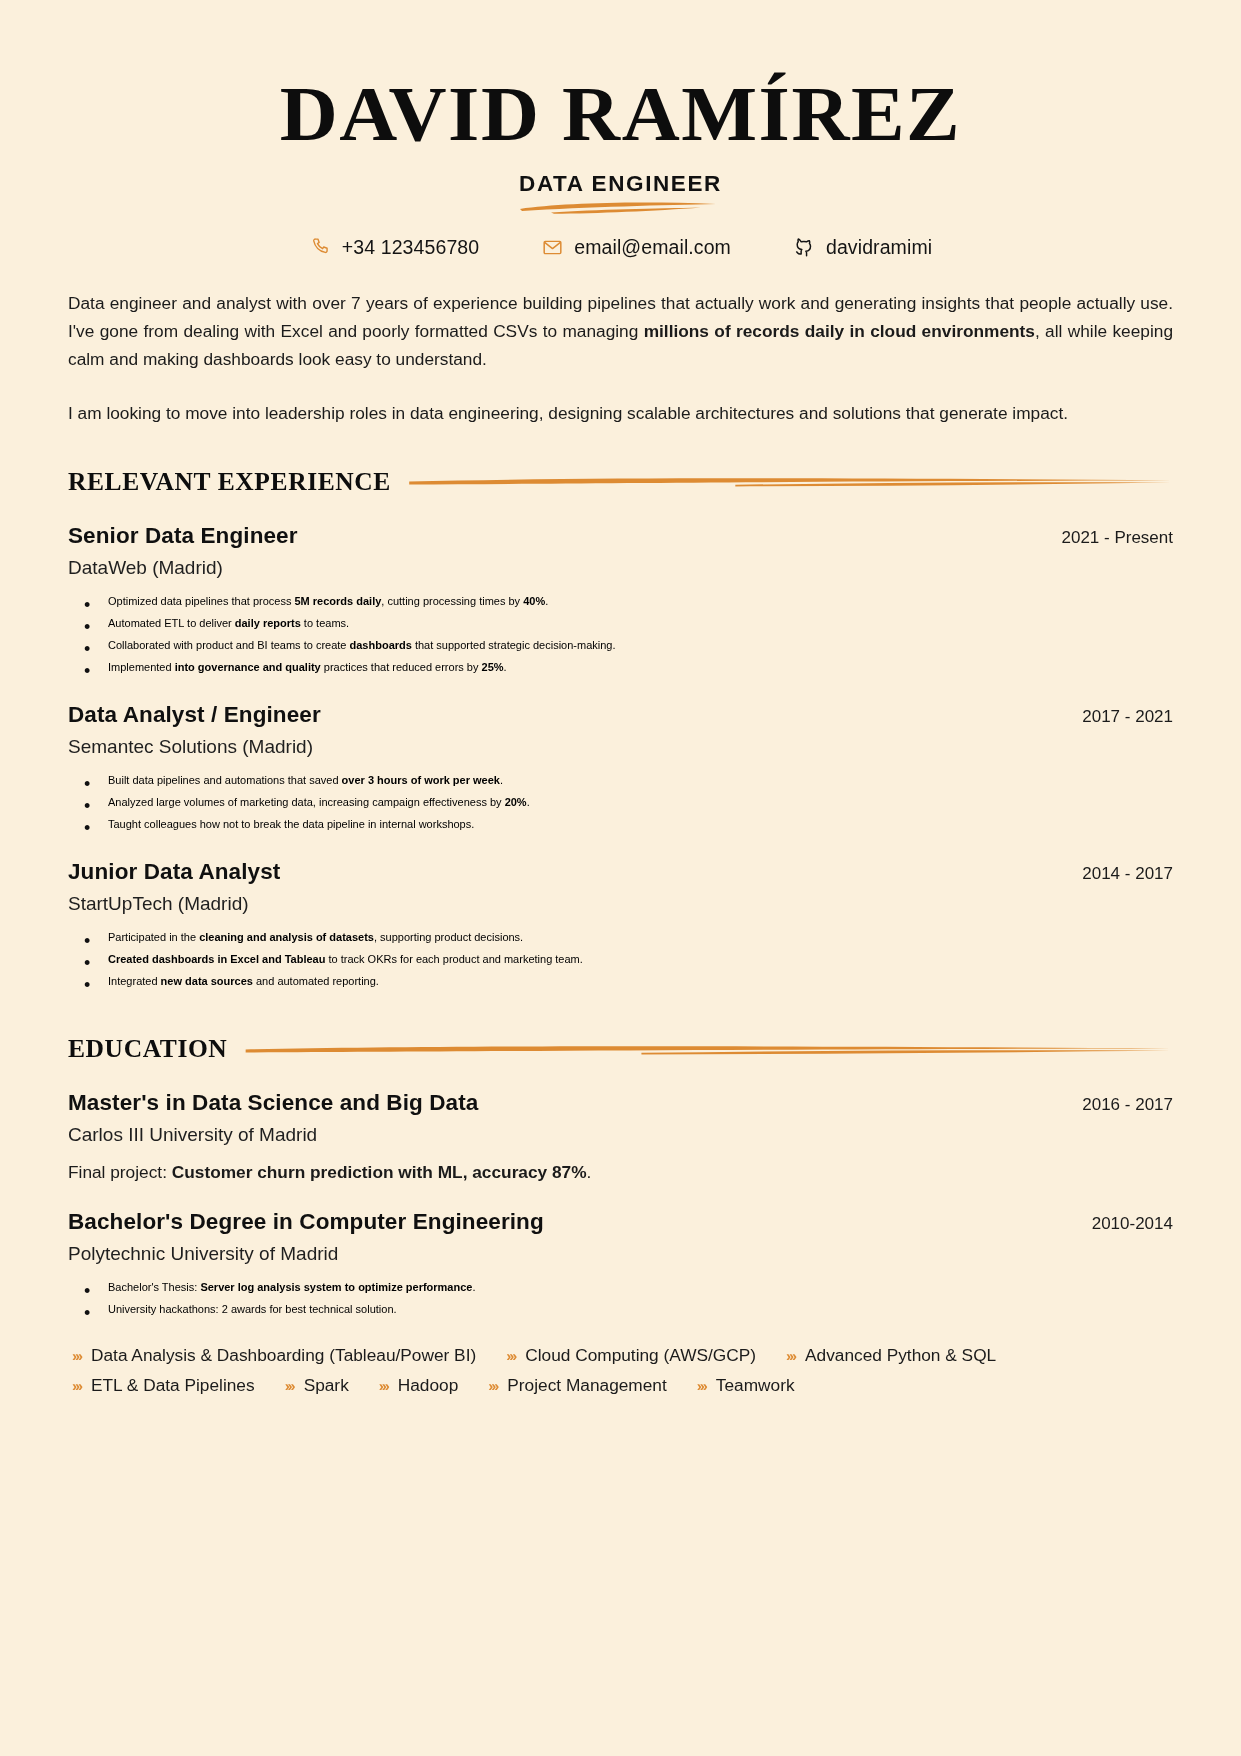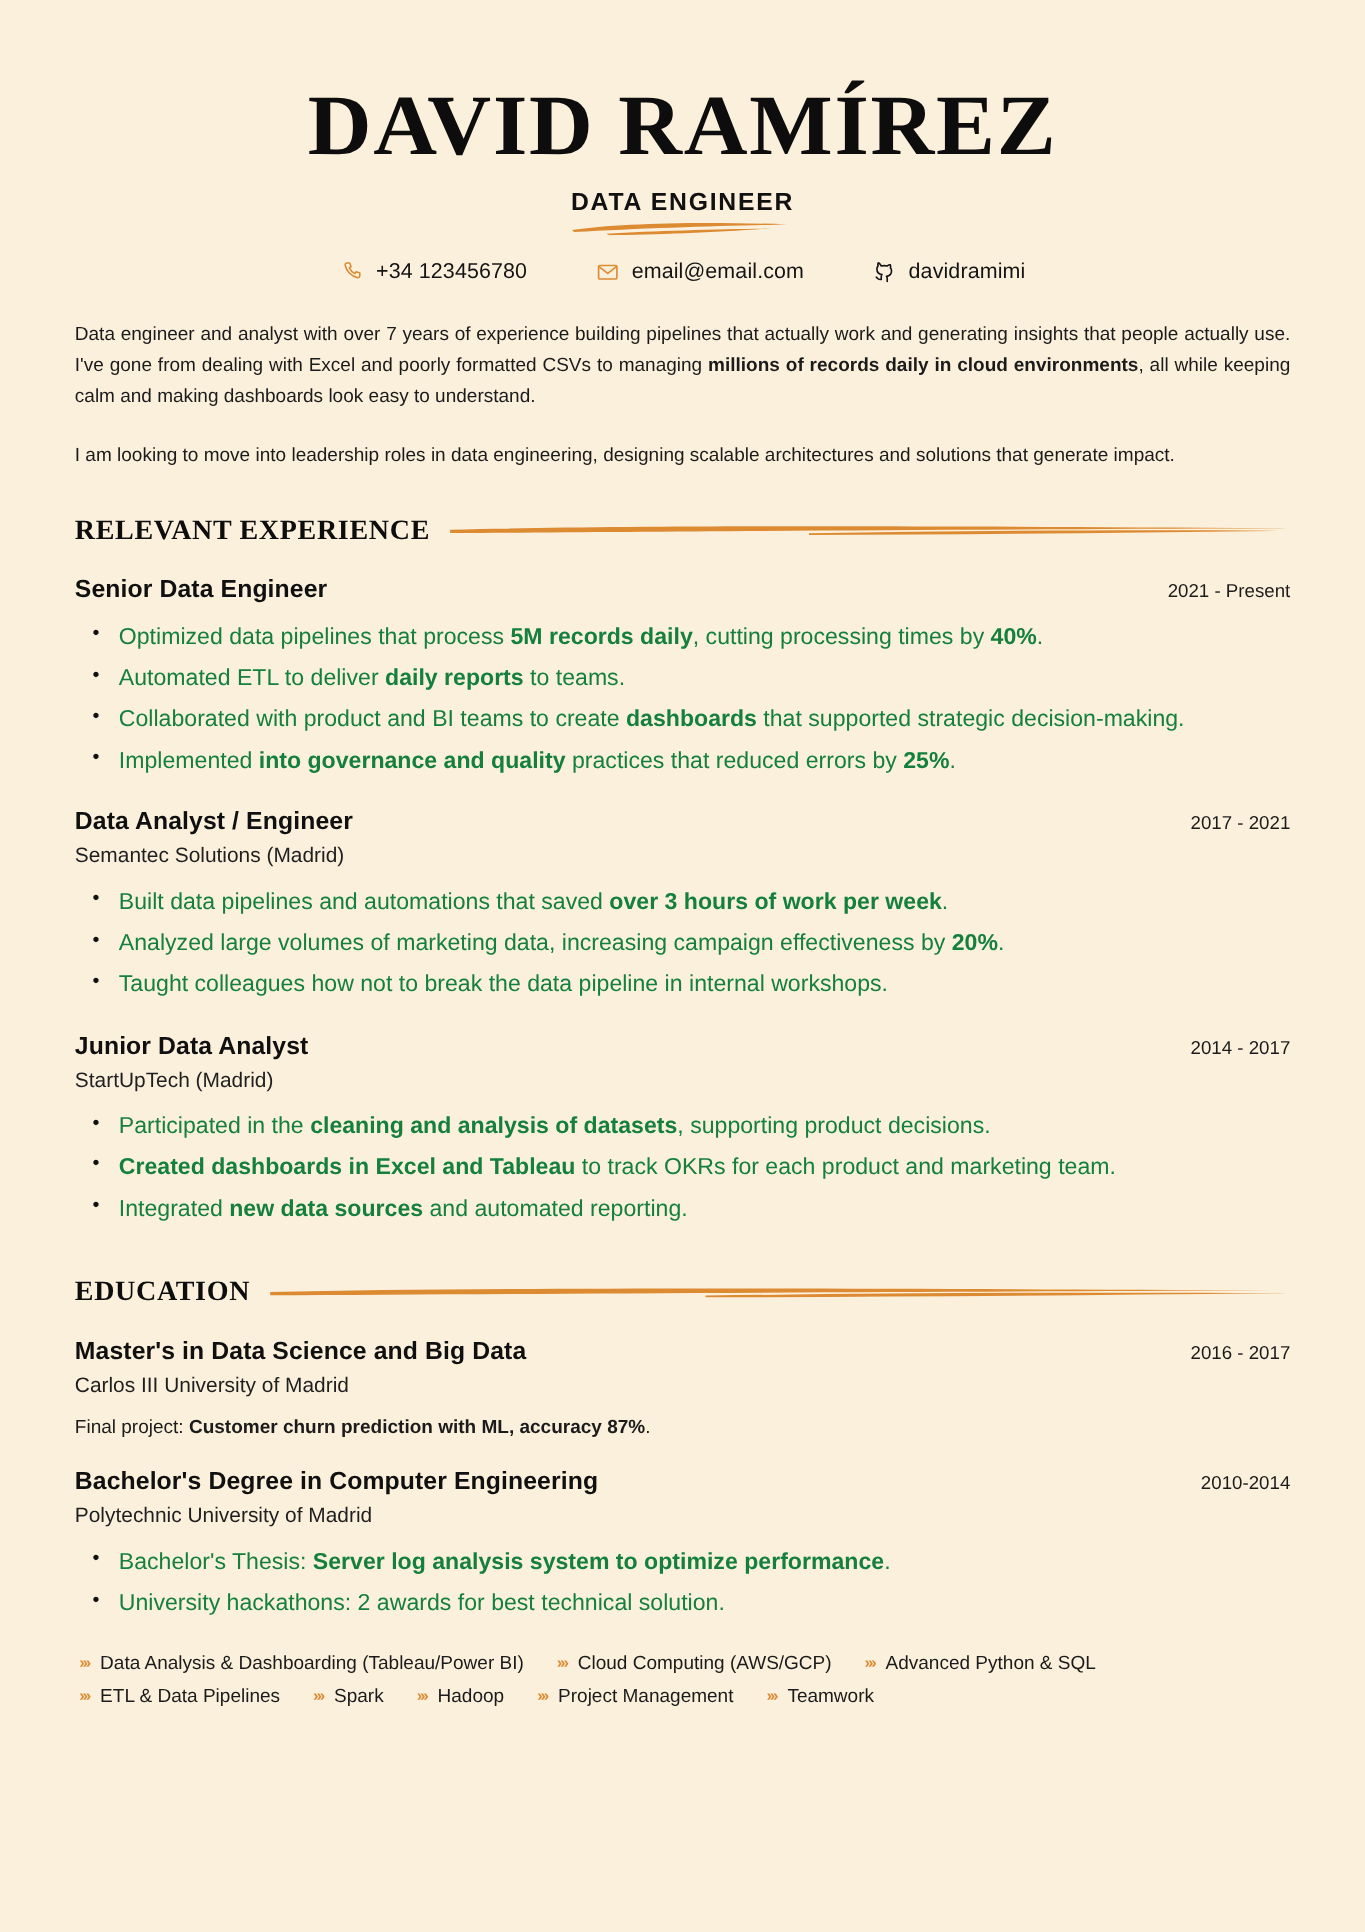--- a/index.html
+++ b/index.html
@@ -145,23 +145,23 @@
     margin-top: 16px;
   }
   .entry-note b { font-weight: bold; }
 
   ul.bullets {
     margin: 14px 0 0 0;
     padding-left: 36px;
     list-style: none;
   }
   ul.bullets li {
-    font-size: 21px;
+    font-size: 11px;
     line-height: 1.55;
-    color: #15803d;
+    color: #000000;
     position: relative;
     padding-left: 4px;
     margin-bottom: 5px;
   }
   ul.bullets li::before {
     content: "\2022";
     position: absolute;
     left: -20px;
     top: -1px;
     font-size: 18px;
@@ -254,20 +254,21 @@
       <path d="M2 6.5 C160 2.2, 380 2.8, 698 5.2 C380 6.6, 160 8.4, 2 9.6 Z" fill="#dd8b33"></path>
       <path d="M300 9.8 C430 7.6, 560 6.4, 698 7.6 C560 9.6, 430 11, 300 11.4 Z" fill="#dd8b33"></path>
     </svg>
   </div>
   <div id="experience-list">
       <div class="entry">
         <div class="entry-head">
           <div class="entry-title">Senior Data Engineer</div>
           <div class="entry-date">2021 - Present</div>
         </div>
+        <div class="entry-sub">DataWeb (Madrid)</div>
         <ul class="bullets">
           <li><span>Optimized data pipelines that process </span><b>5M records daily</b><span>, cutting processing times by </span><b>40%</b><span>.</span></li>
           <li><span>Automated ETL to deliver </span><b>daily reports</b><span> to teams.</span></li>
           <li><span>Collaborated with product and BI teams to create </span><b>dashboards</b><span> that supported strategic decision-making.</span></li>
           <li><span>Implemented </span><b>into governance and quality</b><span> practices that reduced errors by </span><b>25%</b><span>.</span></li>
         </ul>
       </div>
       <div class="entry">
         <div class="entry-head">
           <div class="entry-title">Data Analyst / Engineer</div>

